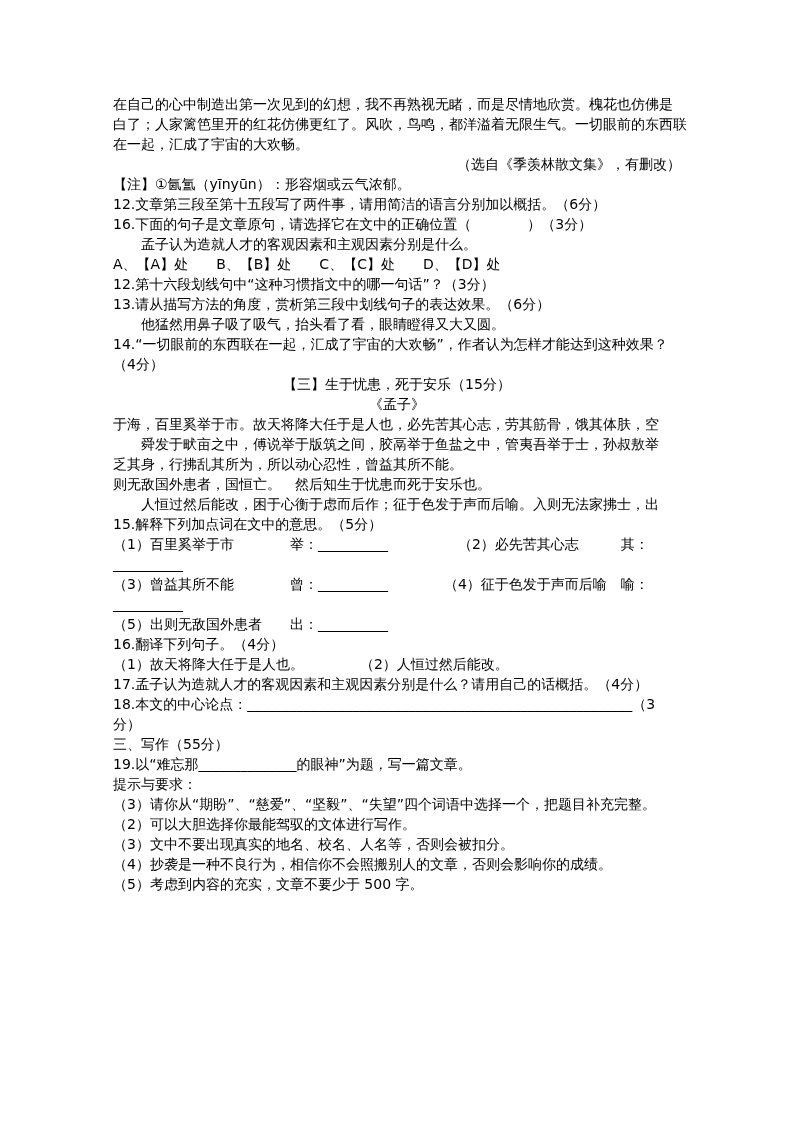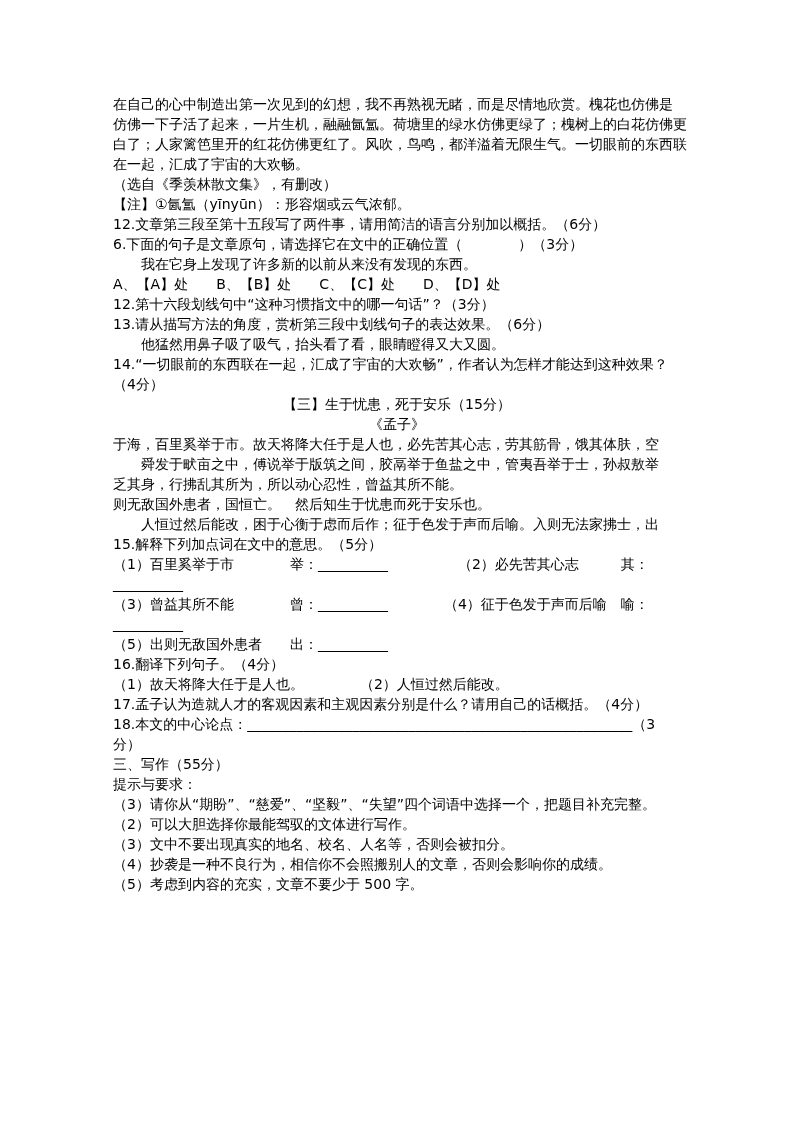--- a/index.html
+++ b/index.html
@@ -19,36 +19,35 @@
     font-family: "DejaVu Sans", sans-serif;
     font-size: 14px;
     line-height: 20px;
     overflow: hidden;
   }
   .line {
     white-space: pre;
     min-height: 20px;
   }
   .line.center { text-align: center; }
-  .line.right  { text-align: left; }
+  .line.right  { text-align: right; }
   .bold { font-weight: normal; }
 </style>
 </head>
 <body>
 
 <div class="page" style="background: rgb(255, 255, 255); color: rgb(0, 0, 0);">
     <div class="line">在自己的心中制造出第一次见到的幻想，我不再熟视无睹，而是尽情地欣赏。槐花也仿佛是</div>
-    <div class="line">仿佛一下子活了起来，一片生机，融融氤氲。荷塘里的绿水仿佛更绿了；槐树上的白花仿佛更</div>
     <div class="line">白了；人家篱笆里开的红花仿佛更红了。风吹，鸟鸣，都洋溢着无限生气。一切眼前的东西联</div>
     <div class="line">在一起，汇成了宇宙的大欢畅。</div>
     <div class="line right">（选自《季羡林散文集》，有删改）</div>
     <div class="line">【注】①氤氲（yīnyūn）：形容烟或云气浓郁。</div>
     <div class="line">12.文章第三段至第十五段写了两件事，请用简洁的语言分别加以概括。（6分）</div>
-    <div class="line">6.下面的句子是文章原句，请选择它在文中的正确位置（　　　　）（3分）</div>
-    <div class="line">　　我在它身上发现了许多新的以前从来没有发现的东西。</div>
+    <div class="line">16.下面的句子是文章原句，请选择它在文中的正确位置（　　　　）（3分）</div>
+    <div class="line">　　孟子认为造就人才的客观因素和主观因素分别是什么。</div>
     <div class="line">A、【A】处　　B、【B】处　　C、【C】处　　D、【D】处</div>
     <div class="line">12.第十六段划线句中“这种习惯指文中的哪一句话”？（3分）</div>
     <div class="line">13.请从描写方法的角度，赏析第三段中划线句子的表达效果。（6分）</div>
     <div class="line">　　他猛然用鼻子吸了吸气，抬头看了看，眼睛瞪得又大又圆。</div>
     <div class="line">14.“一切眼前的东西联在一起，汇成了宇宙的大欢畅”，作者认为怎样才能达到这种效果？</div>
     <div class="line">（4分）</div>
     <div class="line center bold">【三】生于忧患，死于安乐（15分）</div>
     <div class="line center">《孟子》</div>
     <div class="line">于海，百里奚举于市。故天将降大任于是人也，必先苦其心志，劳其筋骨，饿其体肤，空</div>
     <div class="line">　　舜发于畎亩之中，傅说举于版筑之间，胶鬲举于鱼盐之中，管夷吾举于士，孙叔敖举</div>
@@ -60,19 +59,20 @@
     <div class="line">__________</div>
     <div class="line">（3）曾益其所不能　　　　曾：__________　　　　（4）征于色发于声而后喻　喻：</div>
     <div class="line">__________</div>
     <div class="line">（5）出则无敌国外患者　　出：__________</div>
     <div class="line">16.翻译下列句子。（4分）</div>
     <div class="line">（1）故天将降大任于是人也。　　　　（2）人恒过然后能改。</div>
     <div class="line">17.孟子认为造就人才的客观因素和主观因素分别是什么？请用自己的话概括。（4分）</div>
     <div class="line">18.本文的中心论点：_______________________________________________________（3</div>
     <div class="line">分）</div>
     <div class="line bold">三、写作（55分）</div>
+    <div class="line"><span>19.以“</span><span class="bold">难忘那______________的眼神</span><span>”为题，写一篇文章。</span></div>
     <div class="line bold">提示与要求：</div>
     <div class="line">（3）请你从“期盼”、“慈爱”、“坚毅”、“失望”四个词语中选择一个，把题目补充完整。</div>
     <div class="line">（2）可以大胆选择你最能驾驭的文体进行写作。</div>
     <div class="line">（3）文中不要出现真实的地名、校名、人名等，否则会被扣分。</div>
     <div class="line">（4）抄袭是一种不良行为，相信你不会照搬别人的文章，否则会影响你的成绩。</div>
     <div class="line">（5）考虑到内容的充实，文章不要少于 500 字。</div>
   </div>
 
 </body></html>

